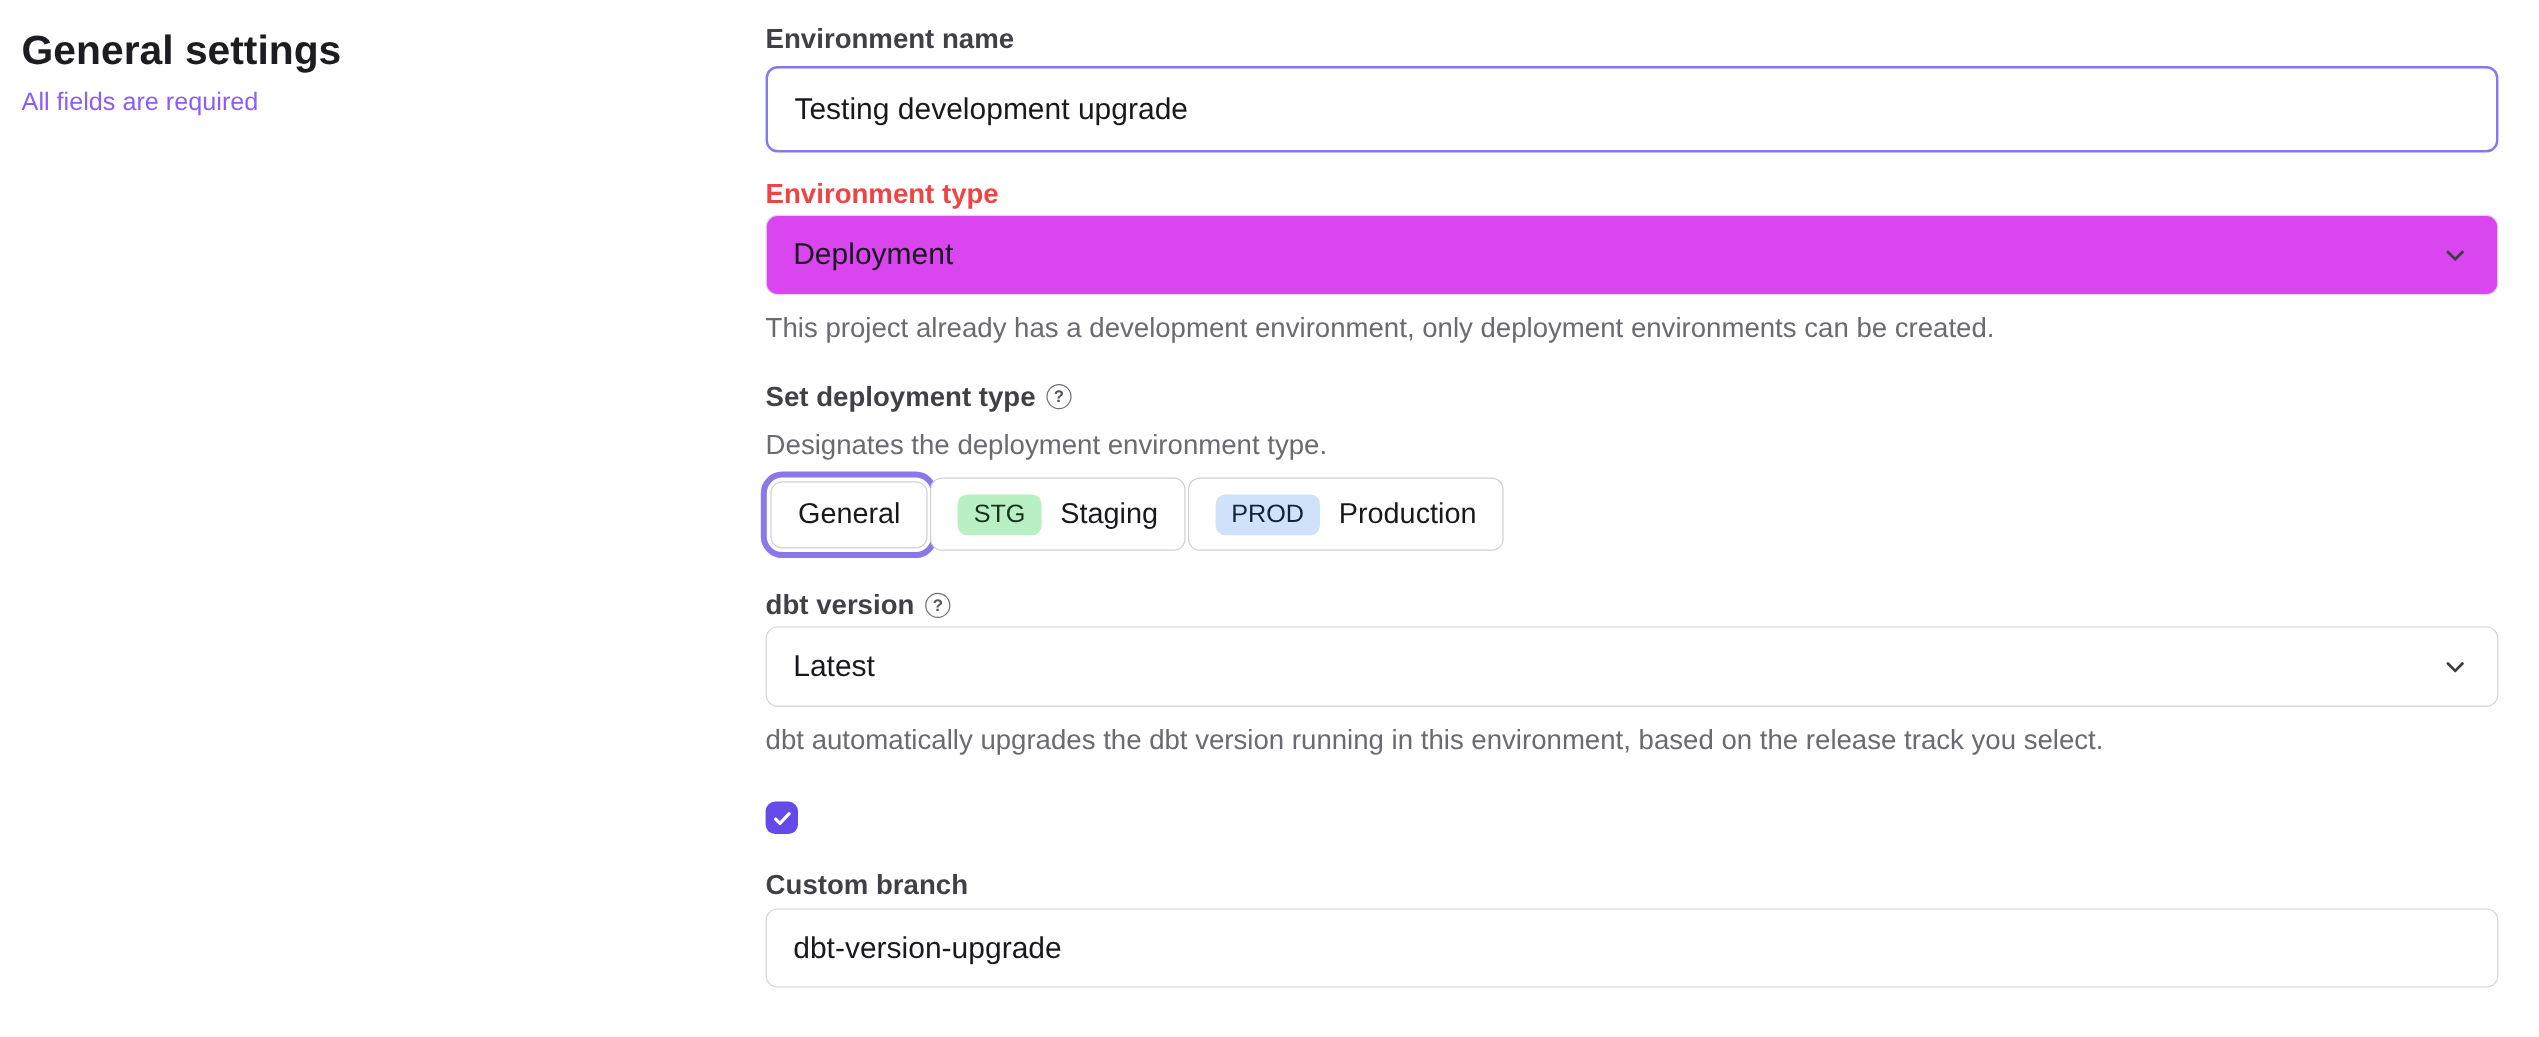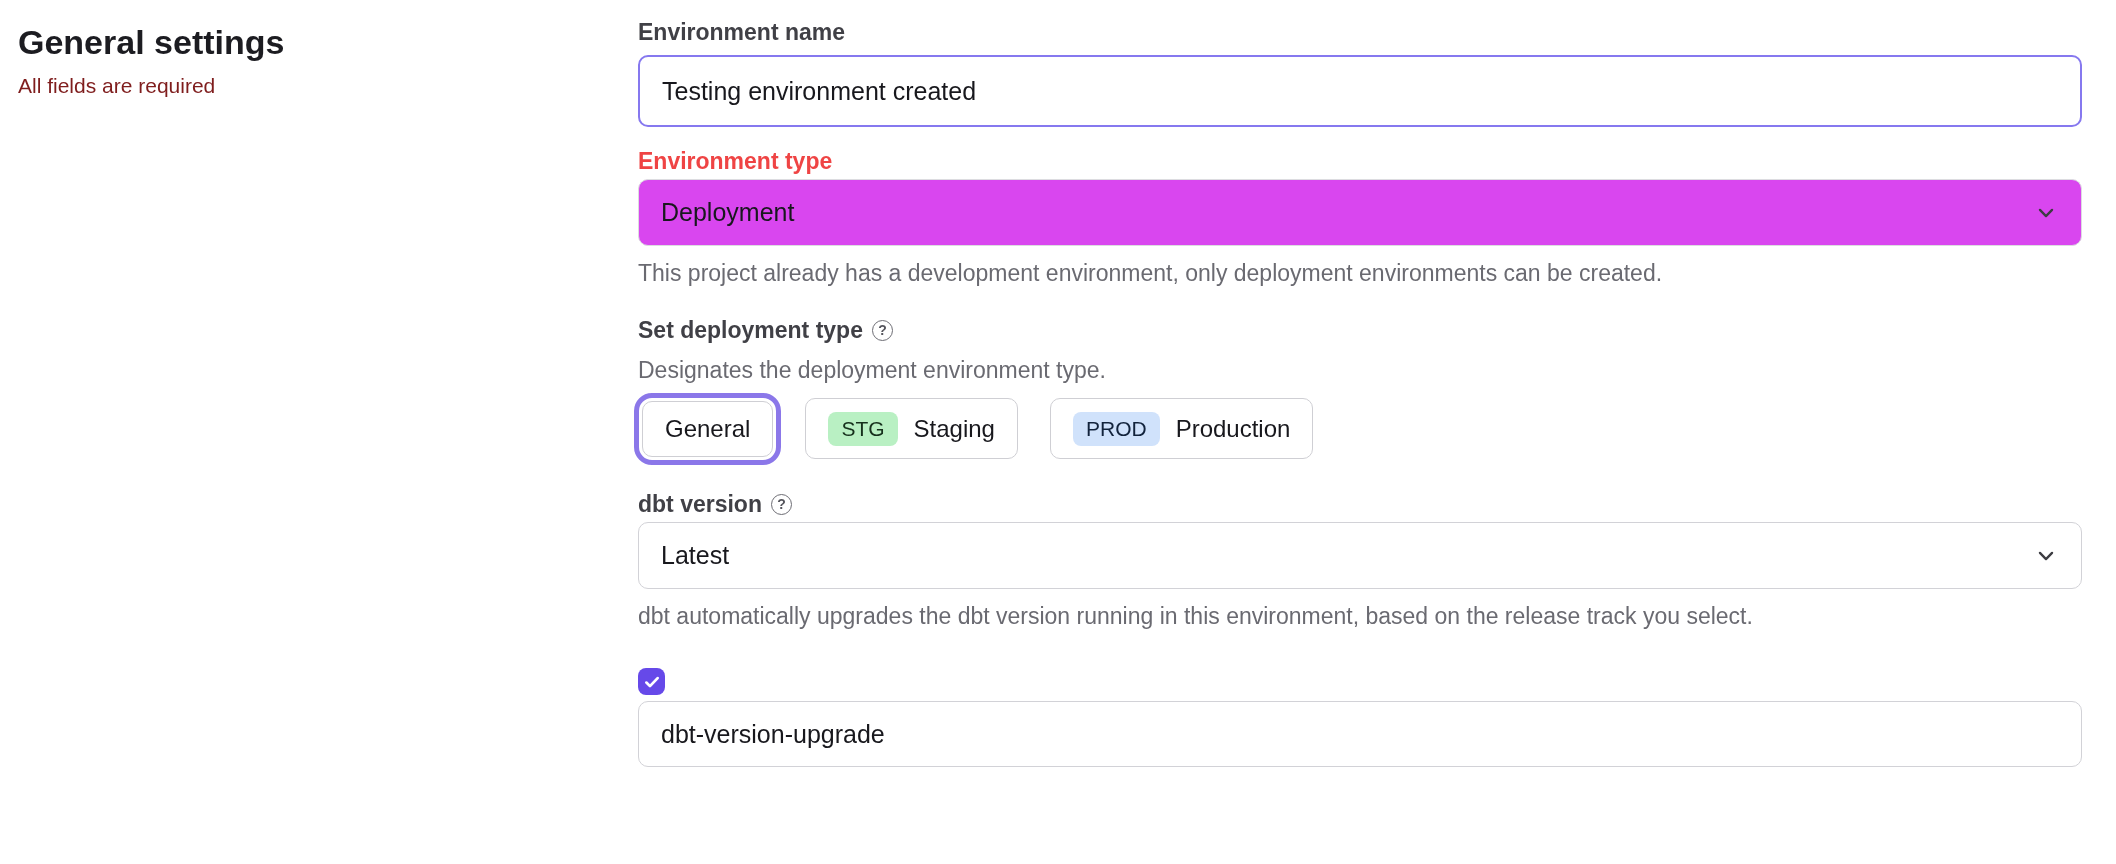--- a/index.html
+++ b/index.html
@@ -1,32 +1,32 @@
 <!DOCTYPE html>
 <html><head>
 <meta charset="utf-8">
 <style>
   * { margin: 0; padding: 0; box-sizing: border-box; }
   html, body { width: 2116px; height: 864px; background: #ffffff; font-family: "Liberation Sans", sans-serif; }
   .layout { display: flex; width: 100%; height: 100%; }
   .left-col { width: 638px; flex: 0 0 638px; padding: 20px 0 4px 18px; }
   .page-title { font-size: 34px; font-weight: 700; color: #1c1c21; line-height: 44px; }
-  .page-subtitle { font-size: 21px; color: #7f1d1d; margin-top: 10px; }
+  .page-subtitle { font-size: 21px; color: #8b5cf6; margin-top: 10px; }
   .form-col { flex: 1 1 auto; padding: 12px 34px 0 0; }
   .field-label { font-size: 23px; font-weight: 700; color: #404046; line-height: 28px; display: flex; align-items: center; gap: 9px; }
   .field-label.disabled { color: #ef4444; }
   .text-input { display: flex; align-items: center; width: 100%; height: 72px; border: 1px solid #d2d2d7; border-radius: 10px; background: #fff; padding: 0 22px; font-size: 25px; color: #18181d; margin-top: 9px; }
   .text-input.focused { border: 2.5px solid #8678ef; }
   .select-box { display: flex; align-items: center; justify-content: space-between; width: 100%; height: 67px; border: 1px solid #d2d2d7; border-radius: 10px; background: #fff; padding: 0 24px 0 22px; font-size: 25px; color: #18181d; margin-top: 4px; }
   .select-box.disabled { background: #d946ef; border-color: #dcdce0; }
   .helper-text { font-size: 23px; color: #6a6a71; line-height: 28px; margin-top: 13px; }
   .mt-label2 { margin-top: 20px; }
   .mt-label3 { margin-top: 29px; }
   .mt-desc { margin-top: 12px; }
-  .btn-row { display: flex; align-items: center; gap: 32px; margin-top: 14px; height: 61px; }
+  .btn-row { display: flex; align-items: center; gap: 2px; margin-top: 14px; height: 61px; }
   .type-btn { display: flex; align-items: center; gap: 16px; height: 61px; background: #fff; border: 1px solid #cfcfd4; border-radius: 10px; font-size: 24px; color: #18181d; padding: 0 22px; font-family: "Liberation Sans", sans-serif; }
   .type-btn.selected { height: 56px; outline: 5px solid #8b77e9; outline-offset: 3px; margin: 0 0 0 4px; }
   .badge { display: inline-flex; align-items: center; justify-content: center; height: 34px; border-radius: 8px; padding: 0 13px; font-size: 21px; color: #16301c; }
   .badge.stg { background: #b9f0c3; }
   .badge.prod { background: #d0e2fb; color: #12233c; }
   .mt-label4 { margin-top: 31px; }
   .select2 { }
   .checkbox-row { display: flex; align-items: center; margin-top: 38px; }
   .checkbox { width: 27px; height: 27px; border-radius: 8px; background: #6649e9; display: flex; align-items: center; justify-content: center; flex: 0 0 27px; }
   .checkbox svg { width: 18px; height: 18px; }
@@ -41,21 +41,21 @@
 
 <div class="layout">
   <div class="left-col">
     <div class="page-title">General settings</div>
     <div class="page-subtitle">All fields are required</div>
   </div>
   <div class="form-col">
 
     <div class="field-label" style="margin-top:6px">Environment name</div>
     <div class="text-input focused">
-      <span>Testing environment created</span>
+      <span>Testing development upgrade</span>
     </div>
 
     <div class="field-label disabled mt-label2">Environment type</div>
     <div class="select-box disabled">
       <span>Deployment</span>
       <span class="chevron">
         <svg width="22" height="22" viewBox="0 0 20 20">
             <path d="M4.5 7.2l5.5 5.6 5.5-5.6" fill="none" stroke="#3c3c42" stroke-width="2.1" stroke-linecap="round" stroke-linejoin="round"></path>
           </svg>
       </span>
@@ -97,18 +97,19 @@
     <div class="helper-text">dbt automatically upgrades the dbt version running in this environment, based on the release track you select.</div>
 
     <div class="checkbox-row">
       <span class="checkbox">
         <svg viewBox="0 0 16 16">
             <path d="M3 8.5l3.2 3.2L13 4.5" fill="none" stroke="#ffffff" stroke-width="2.4" stroke-linecap="round" stroke-linejoin="round"></path>
           </svg>
       </span>
     </div>
 
+    <div class="field-label mt-label5">Custom branch</div>
     <div class="text-input input2">
       <span>dbt-version-upgrade</span>
     </div>
 
   </div>
 </div>
 
 </body></html>

